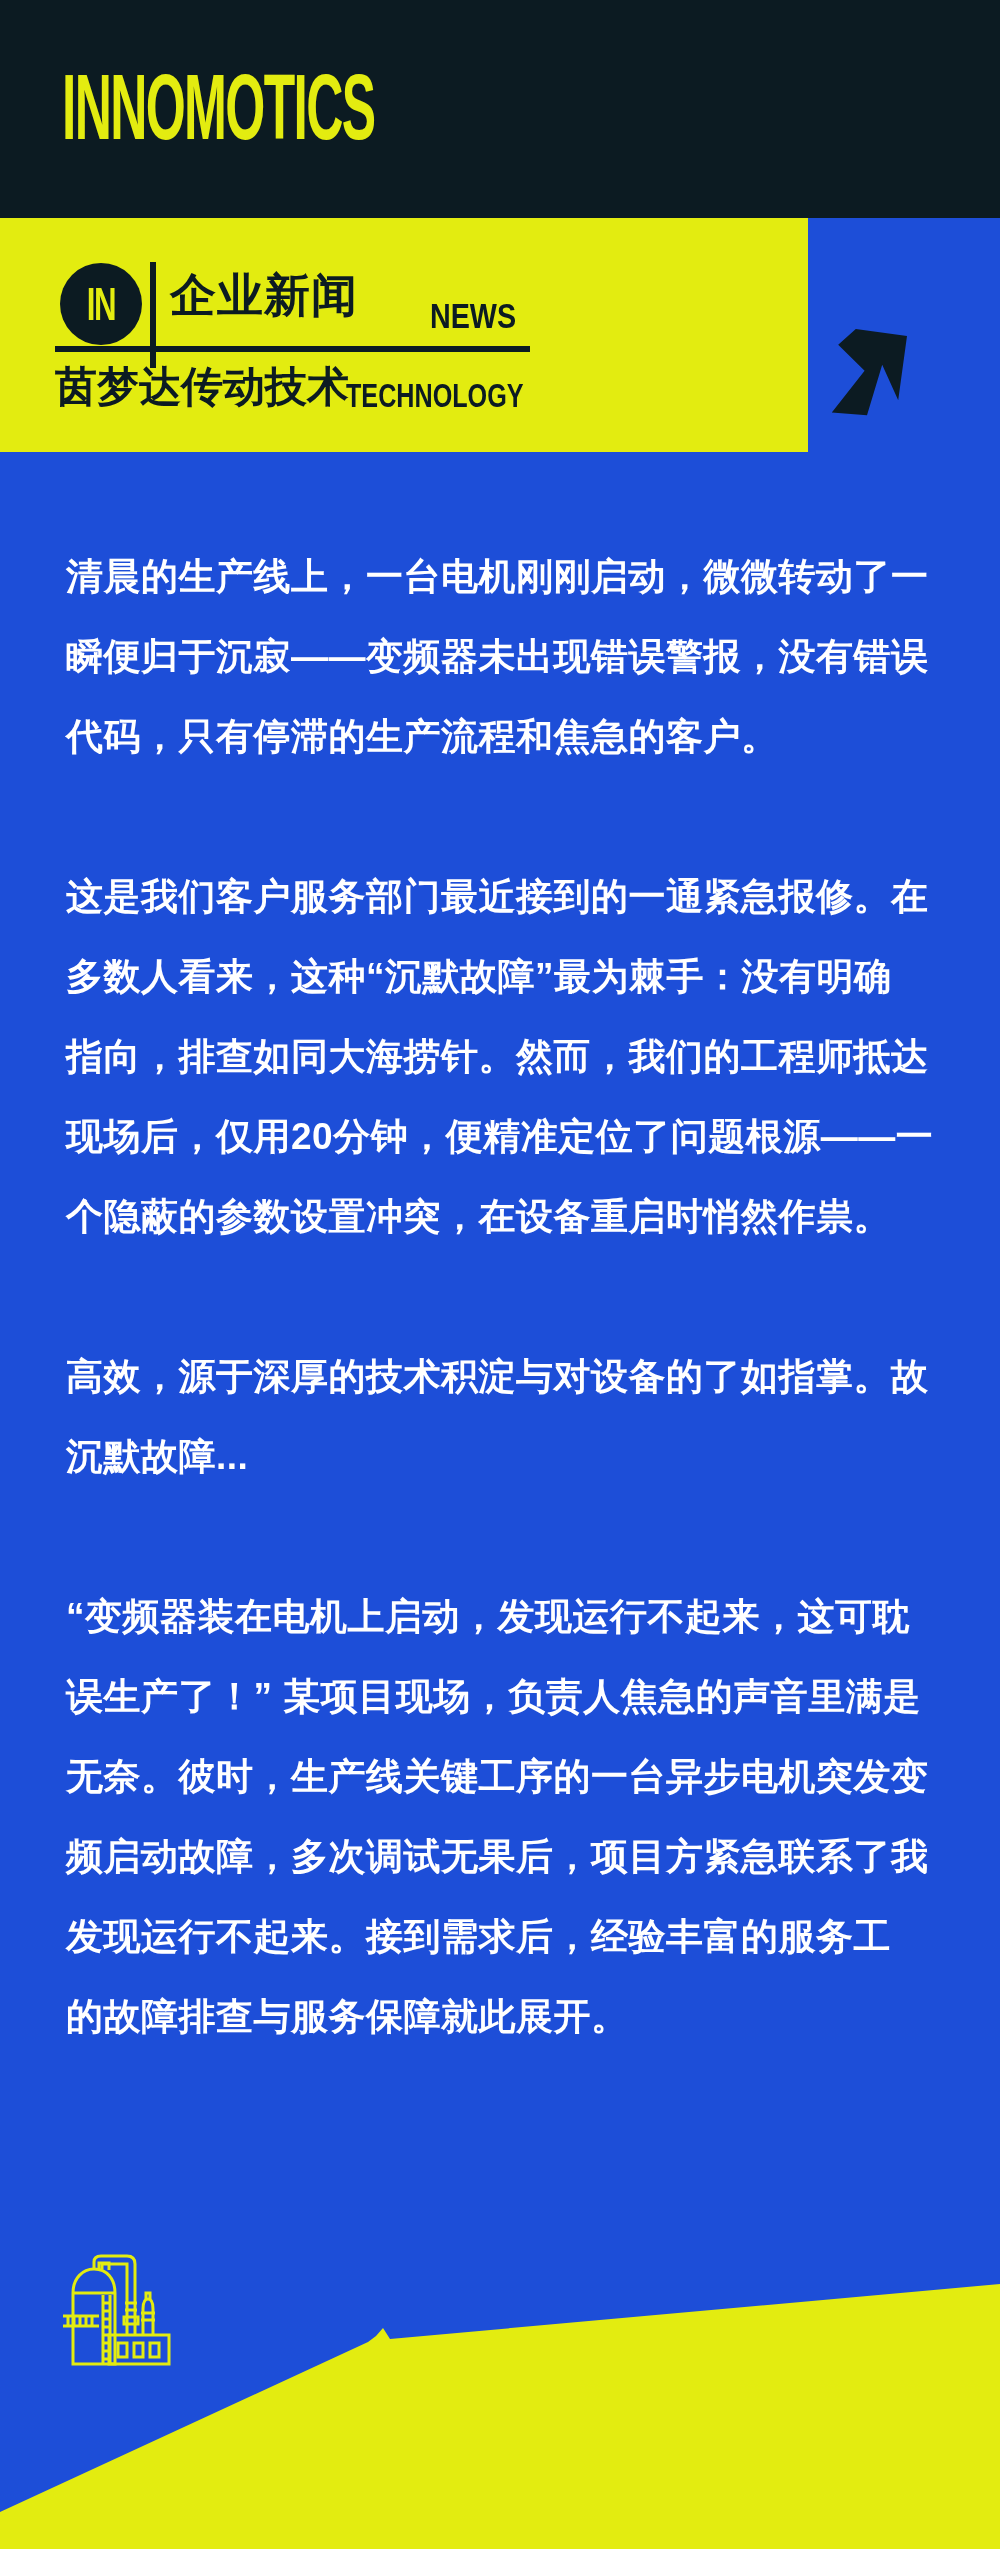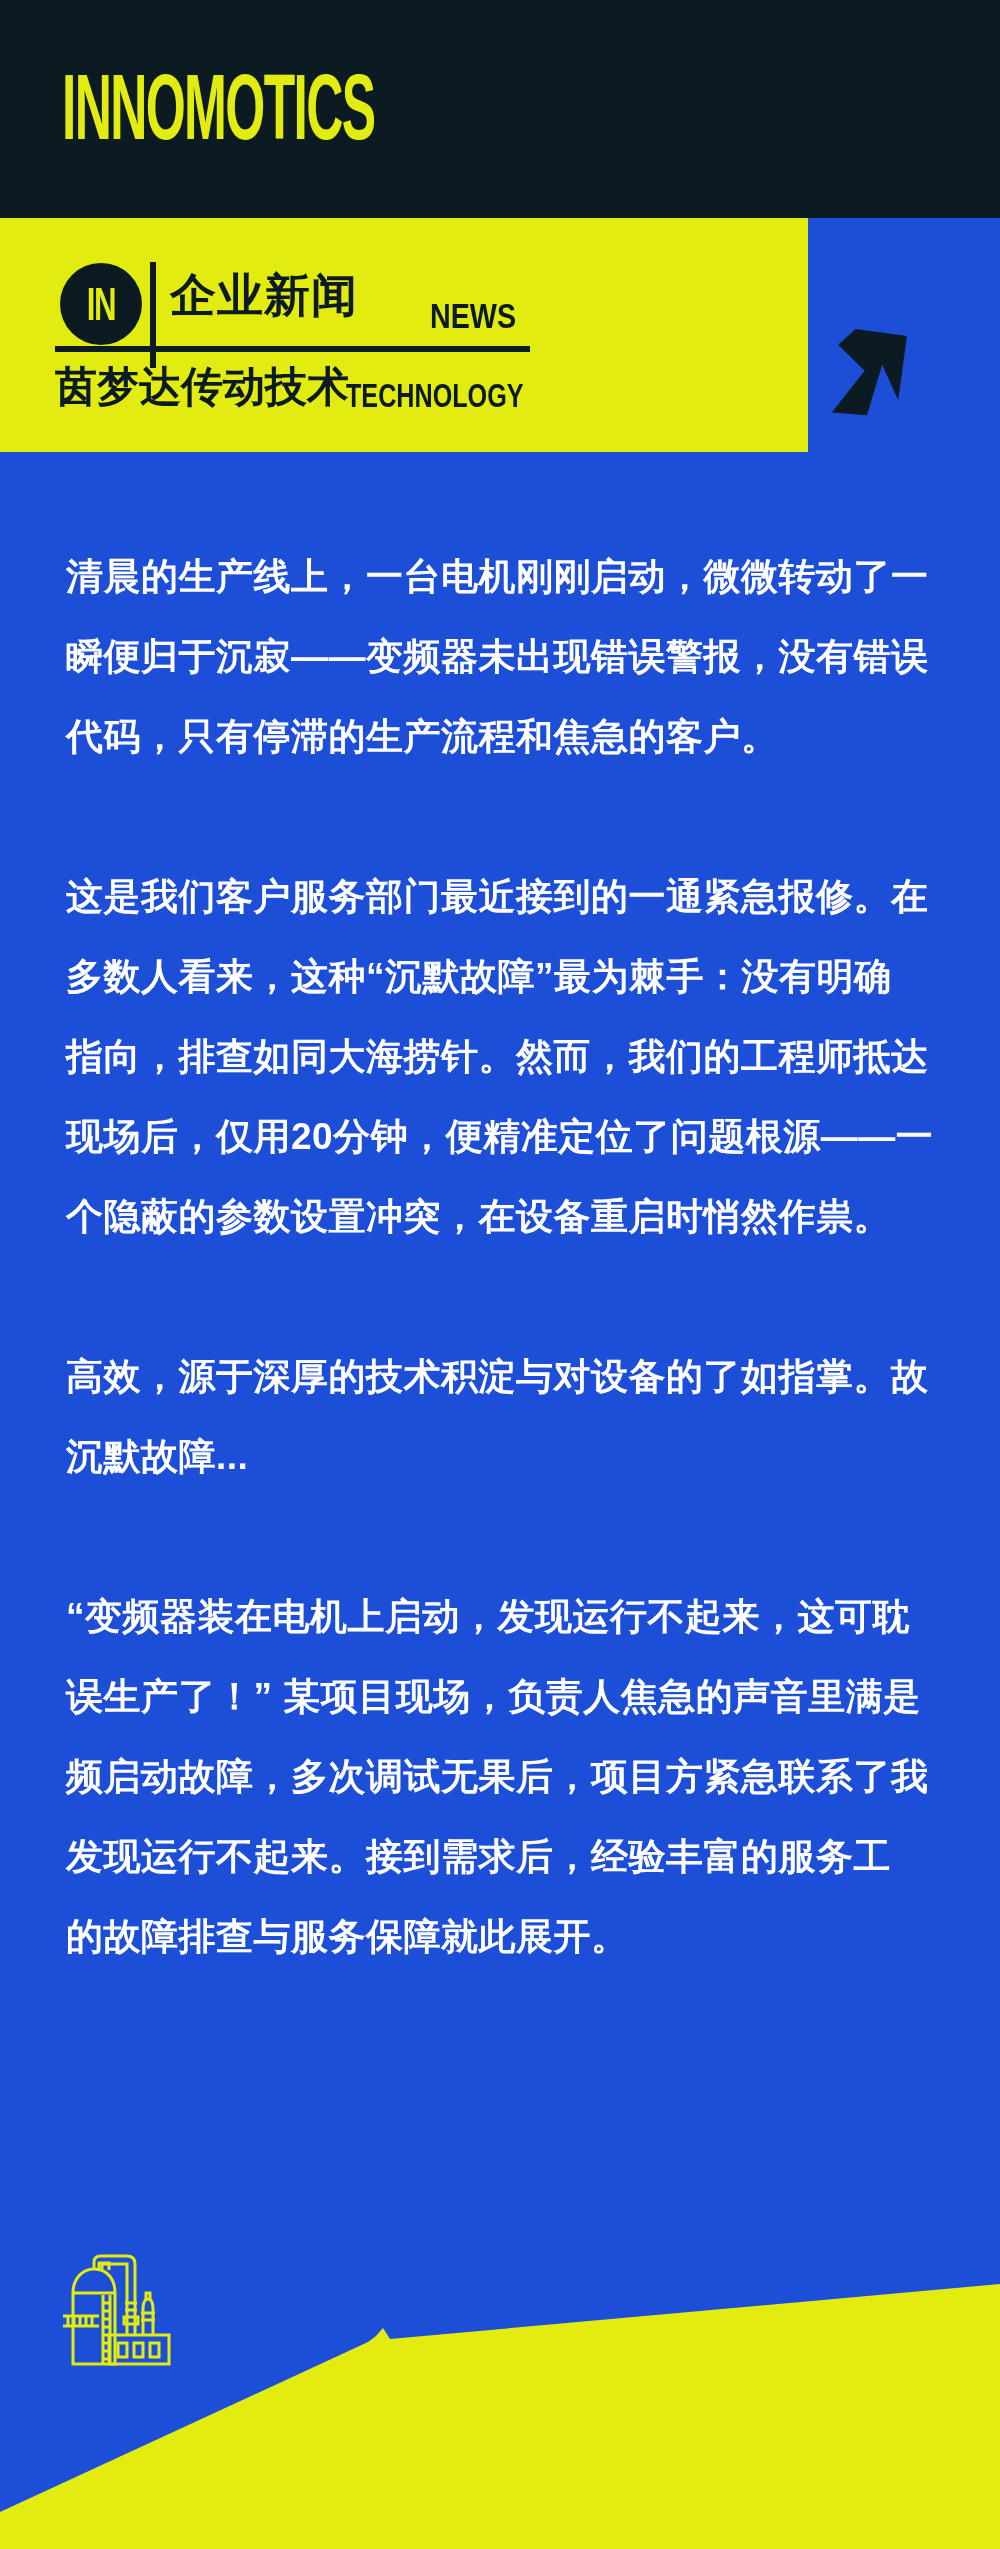--- a/index.html
+++ b/index.html
@@ -79,20 +79,21 @@
         <div class="tline">现场后，仅用20分钟，便精准定位了问题根源——一</div>
         <div class="tline">个隐蔽的参数设置冲突，在设备重启时悄然作祟。</div>
       </div>
       <div class="para">
         <div class="tline">高效，源于深厚的技术积淀与对设备的了如指掌。故</div>
         <div class="tline">沉默故障...</div>
       </div>
       <div class="para">
         <div class="tline">“变频器装在电机上启动，发现运行不起来，这可耽</div>
         <div class="tline">误生产了！” 某项目现场，负责人焦急的声音里满是</div>
+        <div class="tline">无奈。彼时，生产线关键工序的一台异步电机突发变</div>
         <div class="tline">频启动故障，多次调试无果后，项目方紧急联系了我</div>
         <div class="tline">发现运行不起来。接到需求后，经验丰富的服务工</div>
         <div class="tline">的故障排查与服务保障就此展开。</div>
       </div>
     </div>
 
   <div class="diag-box">
     <svg width="1000" height="349" viewBox="0 0 1000 349" preserveAspectRatio="none">
       <polygon points="0,312 368,142 376,136 383,128 390,139 1000,84 1000,349 0,349" fill="#e3ec10"></polygon>
     </svg>

